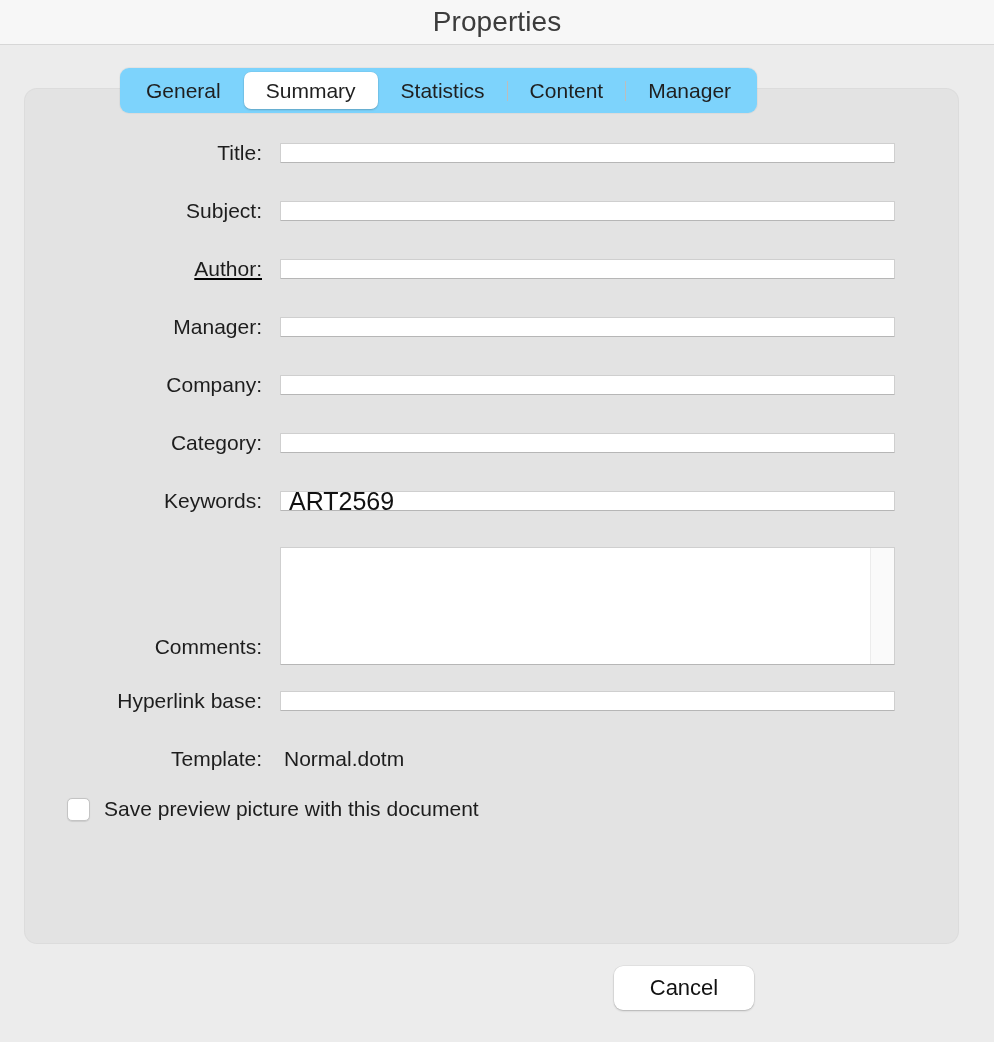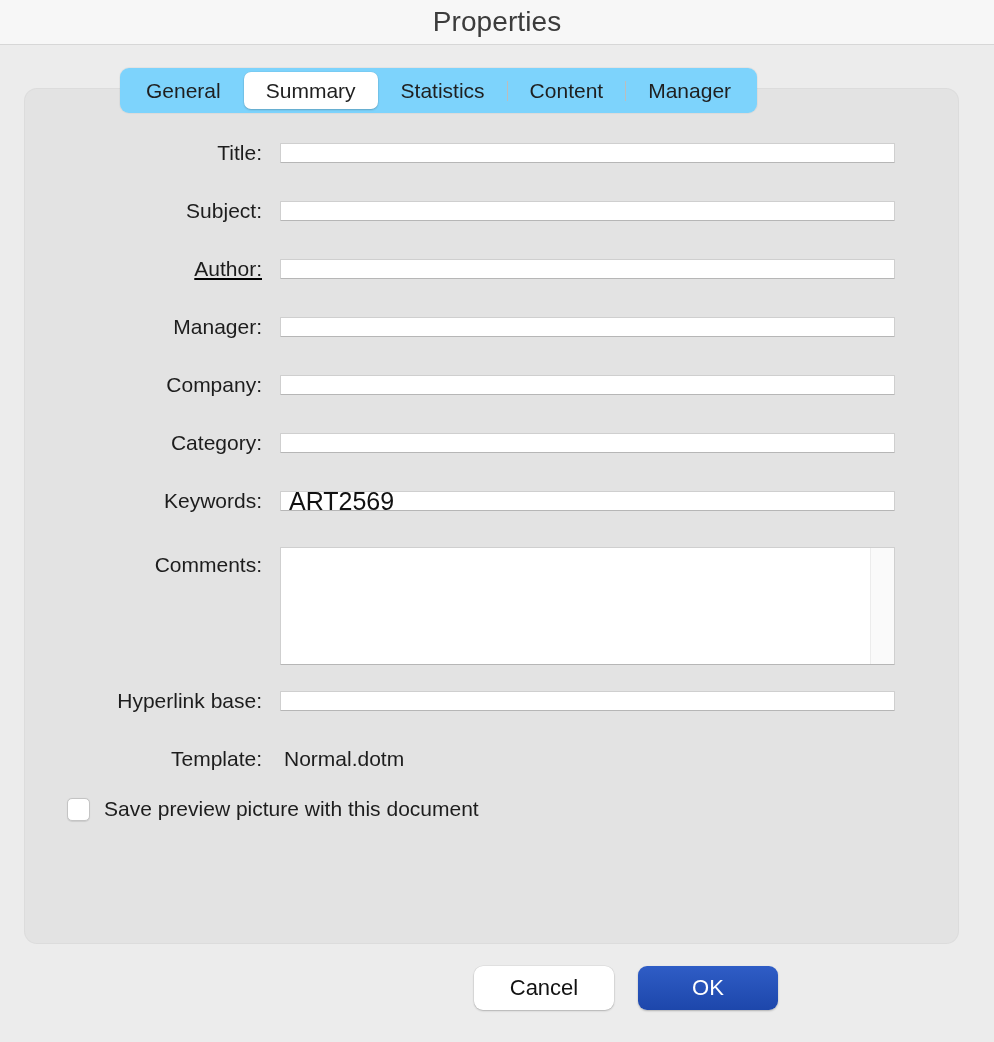--- a/index.html
+++ b/index.html
@@ -262,21 +262,21 @@
         <input type="text" class="row-input" placeholder="" style="">
       </div>
       <div class="row" style="top: 342px;">
         <div class="row-label">Category:</div>
         <input type="text" class="row-input" placeholder="" style="">
       </div>
       <div class="row" style="top: 400px;">
         <div class="row-label">Keywords:</div>
         <input type="text" class="row-input" placeholder="" value="ART2569" style="">
       </div>
-      <div class="row" style="top: 458px; align-items: flex-start;">
+      <div class="row" style="top: 458px; align-items: flex-end;">
         <div class="row-label" style="line-height: 36px;">Comments:</div>
         <div class="row-textarea-wrap">
           <textarea class="row-textarea" placeholder="" style=""></textarea>
           <div class="scroll-track"></div>
         </div>
       </div>
       <div class="row" style="top: 600px;">
         <div class="row-label">Hyperlink base:</div>
         <input type="text" class="row-input" placeholder="" style="">
       </div>
@@ -298,14 +298,13 @@
     <div class="tab-sep hidden"></div>
     <div class="tab">Statistics</div>
     <div class="tab-sep"></div>
     <div class="tab">Content</div>
     <div class="tab-sep"></div>
     <div class="tab">Manager</div>
   </div>
 
 <div class="footer">
   <div class="btn btn-cancel">Cancel</div>
-  <div class="btn btn-ok">OK</div>
 </div>
 
 </body></html>

